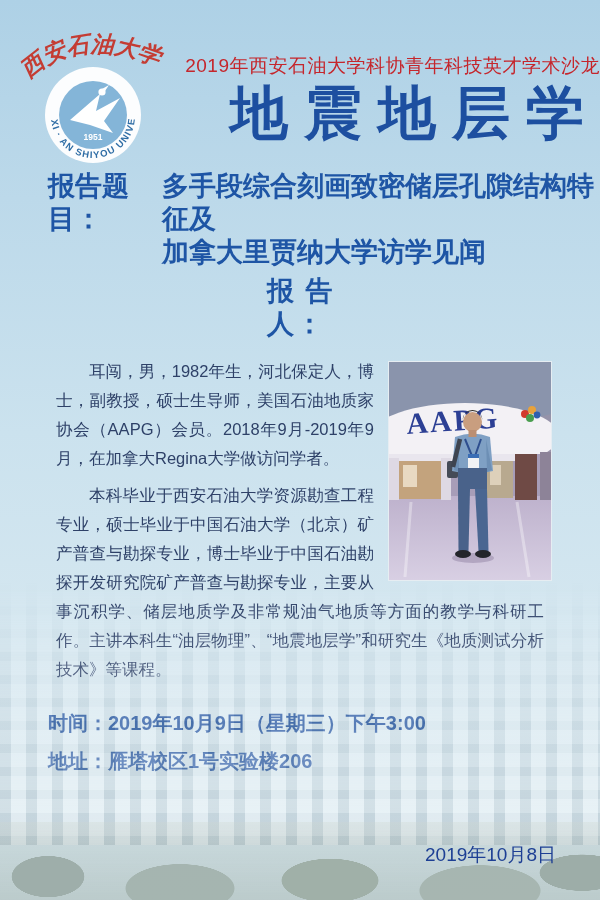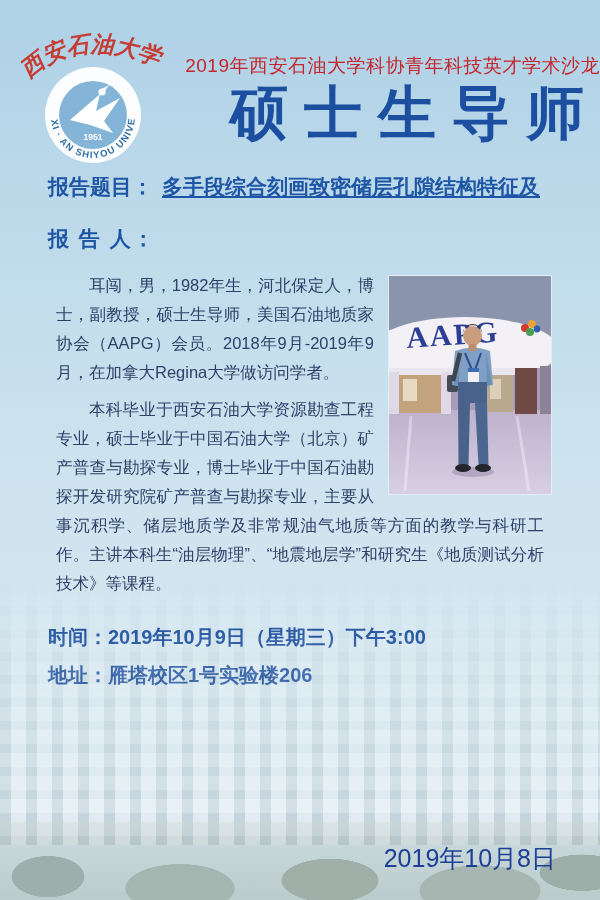--- a/index.html
+++ b/index.html
@@ -30,40 +30,40 @@
   }
   
   .logo { position:absolute; left:14px; top:26px; width:160px; height:140px; }
   .header-text { margin-left:110px; width:490px; text-align:right; padding-top:54px; }
   .salon-line { font-size:19px; line-height:24px; color:#c5262c; letter-spacing:.5px; font-weight:500; }
   .main-title {
     margin:4px 0 0 0; font-family:"Liberation Serif", serif; font-weight:900;
     font-size:58px; line-height:64px; letter-spacing:16px; color:#1d4fa0; text-indent:16px;
   }
   
-  .topic { margin:24px 0 0 48px; color:#1e55a5; font-weight:bold; font-size:21px; }
+  .topic { margin:24px 0 0 48px; color:#1e55a5; font-weight:bold; font-size:27px; }
   .topic-row { display:flex; }
   .topic-label { flex:0 0 114px; line-height:33px; }
-  .topic-lines { line-height:33px;text-decoration:underline; }
-  .speaker-row { margin-top:19px; display:flex; }
+  .topic-lines { line-height:33px; }
+  .speaker-row { margin-top:6px; display:flex;justify-content:center; }
   .speaker-label { flex:0 0 114px; line-height:33px; letter-spacing:2px; }
   .speaker-value { line-height:33px; }
   
   .bio { margin:16px 48px 0 48px; color:#2e4168; font-size:16.5px; line-height:29px; text-align:justify; }
   .bio p { margin:8px; text-indent:2em; }
   .bio p + p { margin-top:2px; }
   .photo {
     float:right; width:162px; height:218px; margin:4px 0 10px 14px;
     border:1px solid #e6edf2; box-sizing:content-box; background:#9a93aa;
   }
   .photo svg { display:block; }
   
   .details { margin:20px 0 0 48px; color:#164a9c; font-weight:bold; font-size:20px; line-height:38px; }
   
-  .date { position:absolute; top:842px; right:44px; color:#1d3f94; font-size:25px; font-weight:500; }
+  .date { position:absolute; top:842px; right:44px; color:#1d3f94; font-size:19px; font-weight:500; }
 </style>
 </head>
 <body>
 
 <div class="poster">
 
   <div class="bg-building"></div>
   <div class="bg-trees"></div>
 
   <div class="logo">
@@ -87,28 +87,29 @@
         <textPath href="#ringPath" startOffset="4">XI · AN  SHIYOU  UNIVERSITY</textPath>
       </text>
       <text font-size="23" font-weight="bold" font-style="italic" fill="#c43c33" font-family="'Liberation Serif', serif">
         <textPath href="#calliPath" startOffset="4">西安石油大学</textPath>
       </text>
     </svg>
   </div>
 
   <div class="header-text">
     <div class="salon-line">2019年西安石油大学科协青年科技英才学术沙龙</div>
-    <h1 class="main-title">硕士生导师</h1>
+    <h1 class="main-title">地震地层学</h1>
   </div>
 
   <div class="topic">
     <div class="topic-row">
       <span class="topic-label">报告题目：</span>
       <span class="topic-lines">
         <span>多手段综合刻画致密储层孔隙结构特征及</span><br>
+        <span>加拿大里贾纳大学访学见闻</span>
       </span>
     </div>
     <div class="speaker-row">
       <span class="speaker-label">报 告 人：</span>
     </div>
   </div>
 
   <div class="bio">
     <div class="photo">
       <svg width="162" height="218" viewBox="0 0 162 218">

